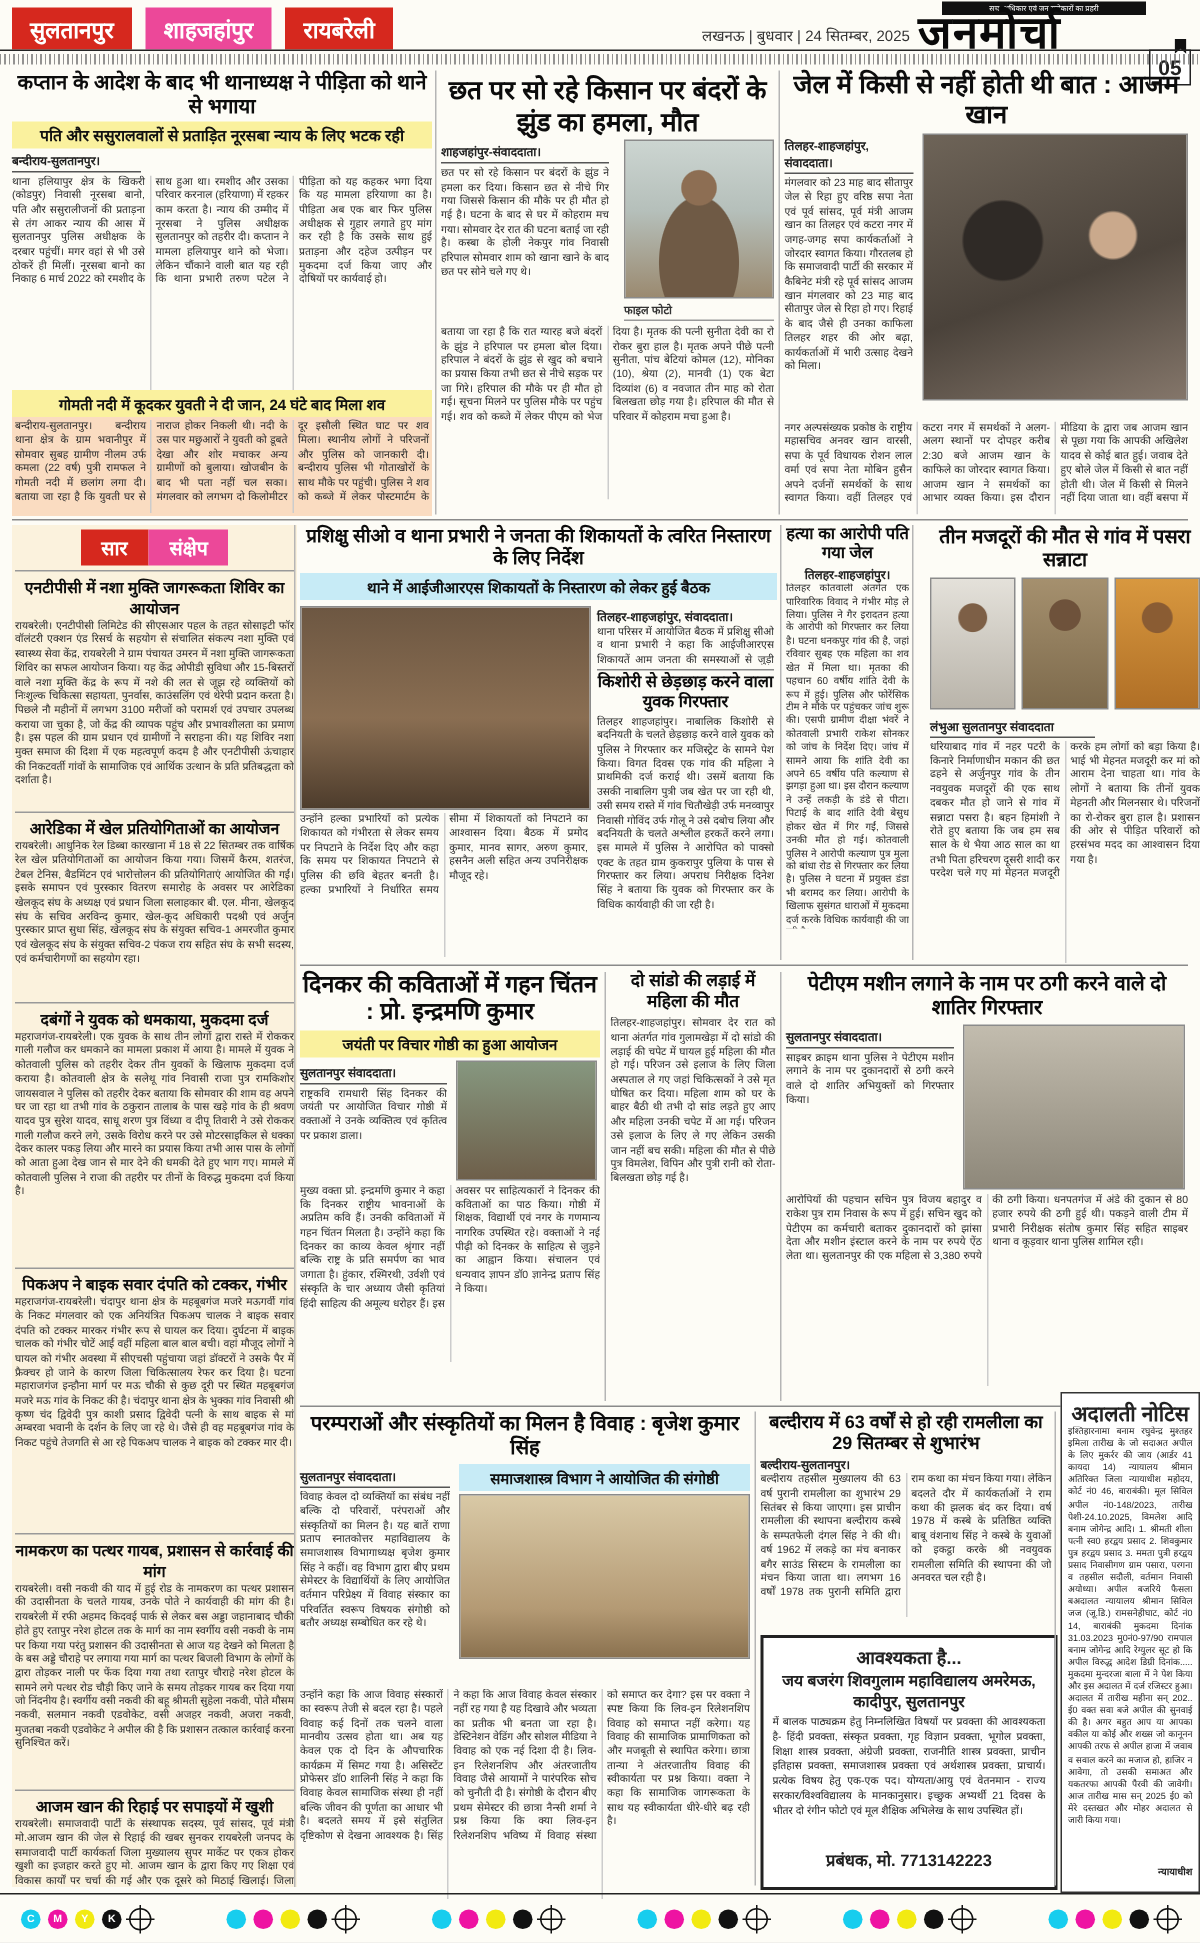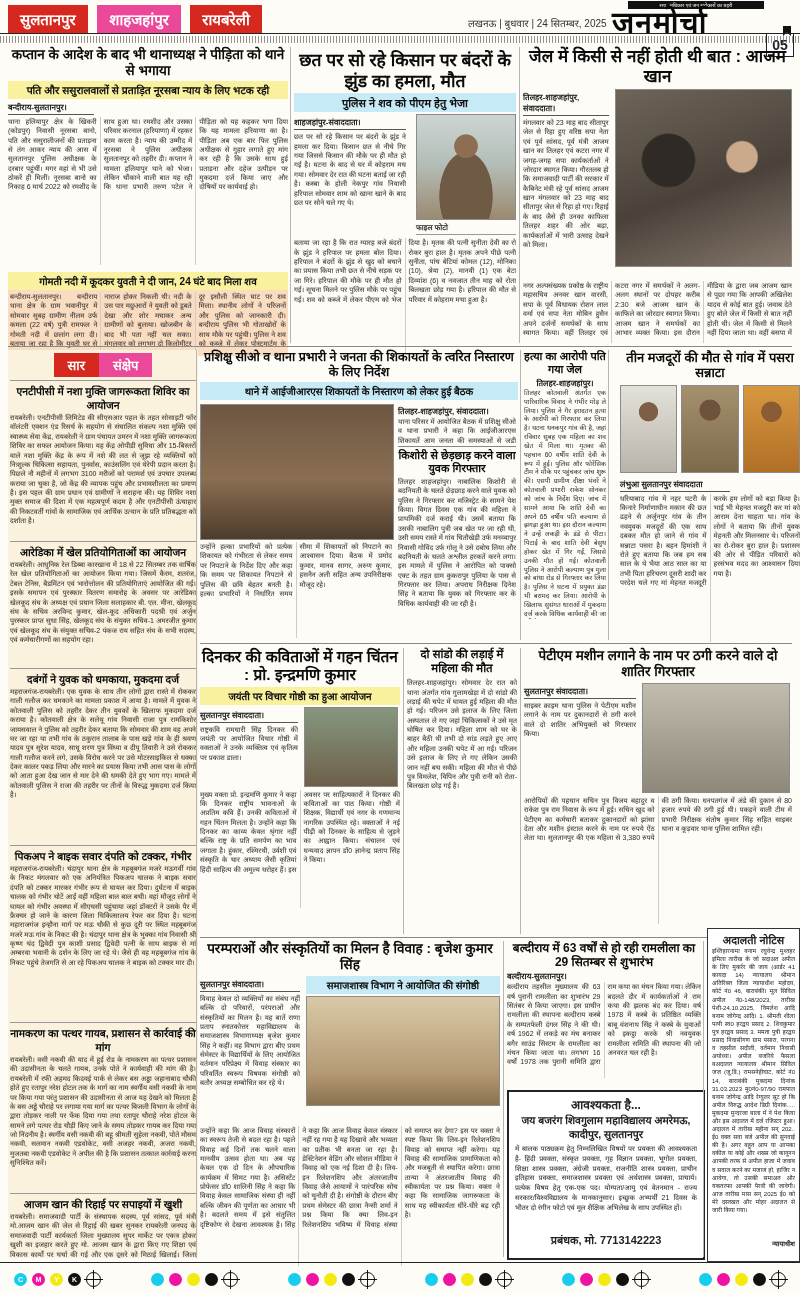--- a/index.html
+++ b/index.html
@@ -49,21 +49,21 @@
   .saar-h span{color:#fff;font-weight:bold;font-size:13px;padding:3px 14px;}
   .saar-title{font-size:10.5px;font-weight:bold;text-align:center;color:#0d0d0d;padding:3px 0 1px 0;border-top:1px solid #999;}
   .saar-body{font-size:7px;line-height:1.34;text-align:justify;color:#2b2b2b;overflow:hidden;}
   
   .adbox{border:2px solid #222;background:#fff;padding:4px 6px;}
   .ad-t{font-size:12px;font-weight:bold;text-align:center;}
   .ad-l{font-size:10.5px;font-weight:bold;text-align:center;}
   .ad-b{font-size:7px;line-height:1.4;text-align:justify;margin-top:3px;}
   .ad-f{font-size:11px;font-weight:bold;text-align:center;margin-top:4px;}
   .notice{border:1px solid #333;background:#fff;padding:3px 4px;}
-  .no-t{font-size:11px;font-weight:bold;text-align:center;}
+  .no-t{font-size:14px;font-weight:bold;text-align:center;}
   .no-b{font-size:6px;line-height:1.35;text-align:justify;}
   .no-s{font-size:6.5px;font-weight:bold;text-align:right;margin-top:2px;}
   
   .marks{display:flex;justify-content:space-between;align-items:center;padding:0 14px;}
   .mgrp{display:flex;gap:5px;align-items:center;}
   .dot{width:13px;height:13px;border-radius:50%;display:inline-block;color:#fff;font-size:7px;font-weight:bold;
        text-align:center;line-height:13px;}
   .d-c{background:#17cdee;} .d-m{background:#ee13a2;} .d-y{background:#f2ea11;} .d-k{background:#111;}
   .reg{width:13px;height:13px;border:1.5px solid #111;border-radius:50%;position:relative;}
   .reg:before,.reg:after{content:"";position:absolute;background:#111;}
@@ -91,29 +91,28 @@
   <div class="abs dotband" style="left:0;top:36px;width:800px;height:7px;"></div>
 
   <div class="abs" style="left:8px;top:47px;width:280px;height:210px;">
     <div class="hl" style="font-size:13.5px;">कप्तान के आदेश के बाद भी थानाध्यक्ष ने पीड़िता को थाने से भगाया</div>
     <div class="sub yellow" style="font-size:10.5px;">पति और ससुरालवालों से प्रताड़ित नूरसबा न्याय के लिए भटक रही</div>
     <div class="byline" style="width:86px;">बन्दीराय-सुलतानपुर।</div>
     <div class="bt c3" style="height:148px;">थाना हलियापुर क्षेत्र के खिकरी (कोडपुर) निवासी नूरसबा बानो, पति और ससुरालीजनों की प्रताड़ना से तंग आकर न्याय की आस में सुलतानपुर पुलिस अधीक्षक के दरबार पहुंचीं। मगर वहां से भी उसे ठोकरें ही मिलीं। नूरसबा बानो का निकाह 6 मार्च 2022 को रमशीद के साथ हुआ था। रमशीद और उसका परिवार करनाल (हरियाणा) में रहकर काम करता है। न्याय की उम्मीद में नूरसबा ने पुलिस अधीक्षक सुलतानपुर को तहरीर दी। कप्तान ने मामला हलियापुर थाने को भेजा। लेकिन चौंकाने वाली बात यह रही कि थाना प्रभारी तरुण पटेल ने पीड़िता को यह कहकर भगा दिया कि यह मामला हरियाणा का है। पीड़िता अब एक बार फिर पुलिस अधीक्षक से गुहार लगाते हुए मांग कर रही है कि उसके साथ हुई प्रताड़ना और दहेज उत्पीड़न पर मुकदमा दर्ज किया जाए और दोषियों पर कार्यवाई हो।</div>
   </div>
 
   <div class="abs" style="left:8px;top:258px;width:280px;height:84px;">
-    <div class="sub yellow" style="font-size:10px;margin-top:14px;">गोमती नदी में कूदकर युवती ने दी जान, 24 घंटे बाद मिला शव</div>
+    <div class="sub yellow" style="font-size:10px;margin-top:2px;">गोमती नदी में कूदकर युवती ने दी जान, 24 घंटे बाद मिला शव</div>
     <div class="bt c3 peach" style="height:62px;padding:2px;">बन्दीराय-सुलतानपुर। बन्दीराय थाना क्षेत्र के ग्राम भवानीपुर में सोमवार सुबह ग्रामीण नीलम उर्फ कमला (22 वर्ष) पुत्री रामफल ने गोमती नदी में छलांग लगा दी। बताया जा रहा है कि युवती घर से नाराज होकर निकली थी। नदी के उस पार मछुआरों ने युवती को डूबते देखा और शोर मचाकर अन्य ग्रामीणों को बुलाया। खोजबीन के बाद भी पता नहीं चल सका। मंगलवार को लगभग दो किलोमीटर दूर इसौली स्थित घाट पर शव मिला। स्थानीय लोगों ने परिजनों और पुलिस को जानकारी दी। बन्दीराय पुलिस भी गोताखोरों के साथ मौके पर पहुंची। पुलिस ने शव को कब्जे में लेकर पोस्टमार्टम के लिए भेज दिया है। घटना से परिजनों का रो-रोकर बुरा हाल है।</div>
   </div>
 
   <div class="abs vrule" style="left:290px;top:47px;height:296px;"></div>
 
   <div class="abs" style="left:294px;top:50px;width:222px;height:296px;">
     <div class="hl" style="font-size:17.5px;">छत पर सो रहे किसान पर बंदरों के झुंड का हमला, मौत</div>
-    <div class="sub cyan" style="font-size:11px;">पुलिस ने शव को पीएम हेतु भेजा</div>
     <div style="display:flex;gap:4px;margin-top:2px;justify-content:space-between;">
       <div style="width:112px;">
         <div class="byline">शाहजहांपुर-संवाददाता।</div>
         <div class="bt" style="height:98px;">छत पर सो रहे किसान पर बंदरों के झुंड ने हमला कर दिया। किसान छत से नीचे गिर गया जिससे किसान की मौके पर ही मौत हो गई है। घटना के बाद से घर में कोहराम मच गया। सोमवार देर रात की घटना बताई जा रही है। कस्बा के होली नेकपुर गांव निवासी हरिपाल सोमवार शाम को खाना खाने के बाद छत पर सोने चले गए थे।</div>
       </div>
       <div style="width:100px;">
         <div class="photo portrait" style="width:98px;height:104px;"></div>
         <div class="caption">फाइल फोटो</div>
       </div>
     </div>

